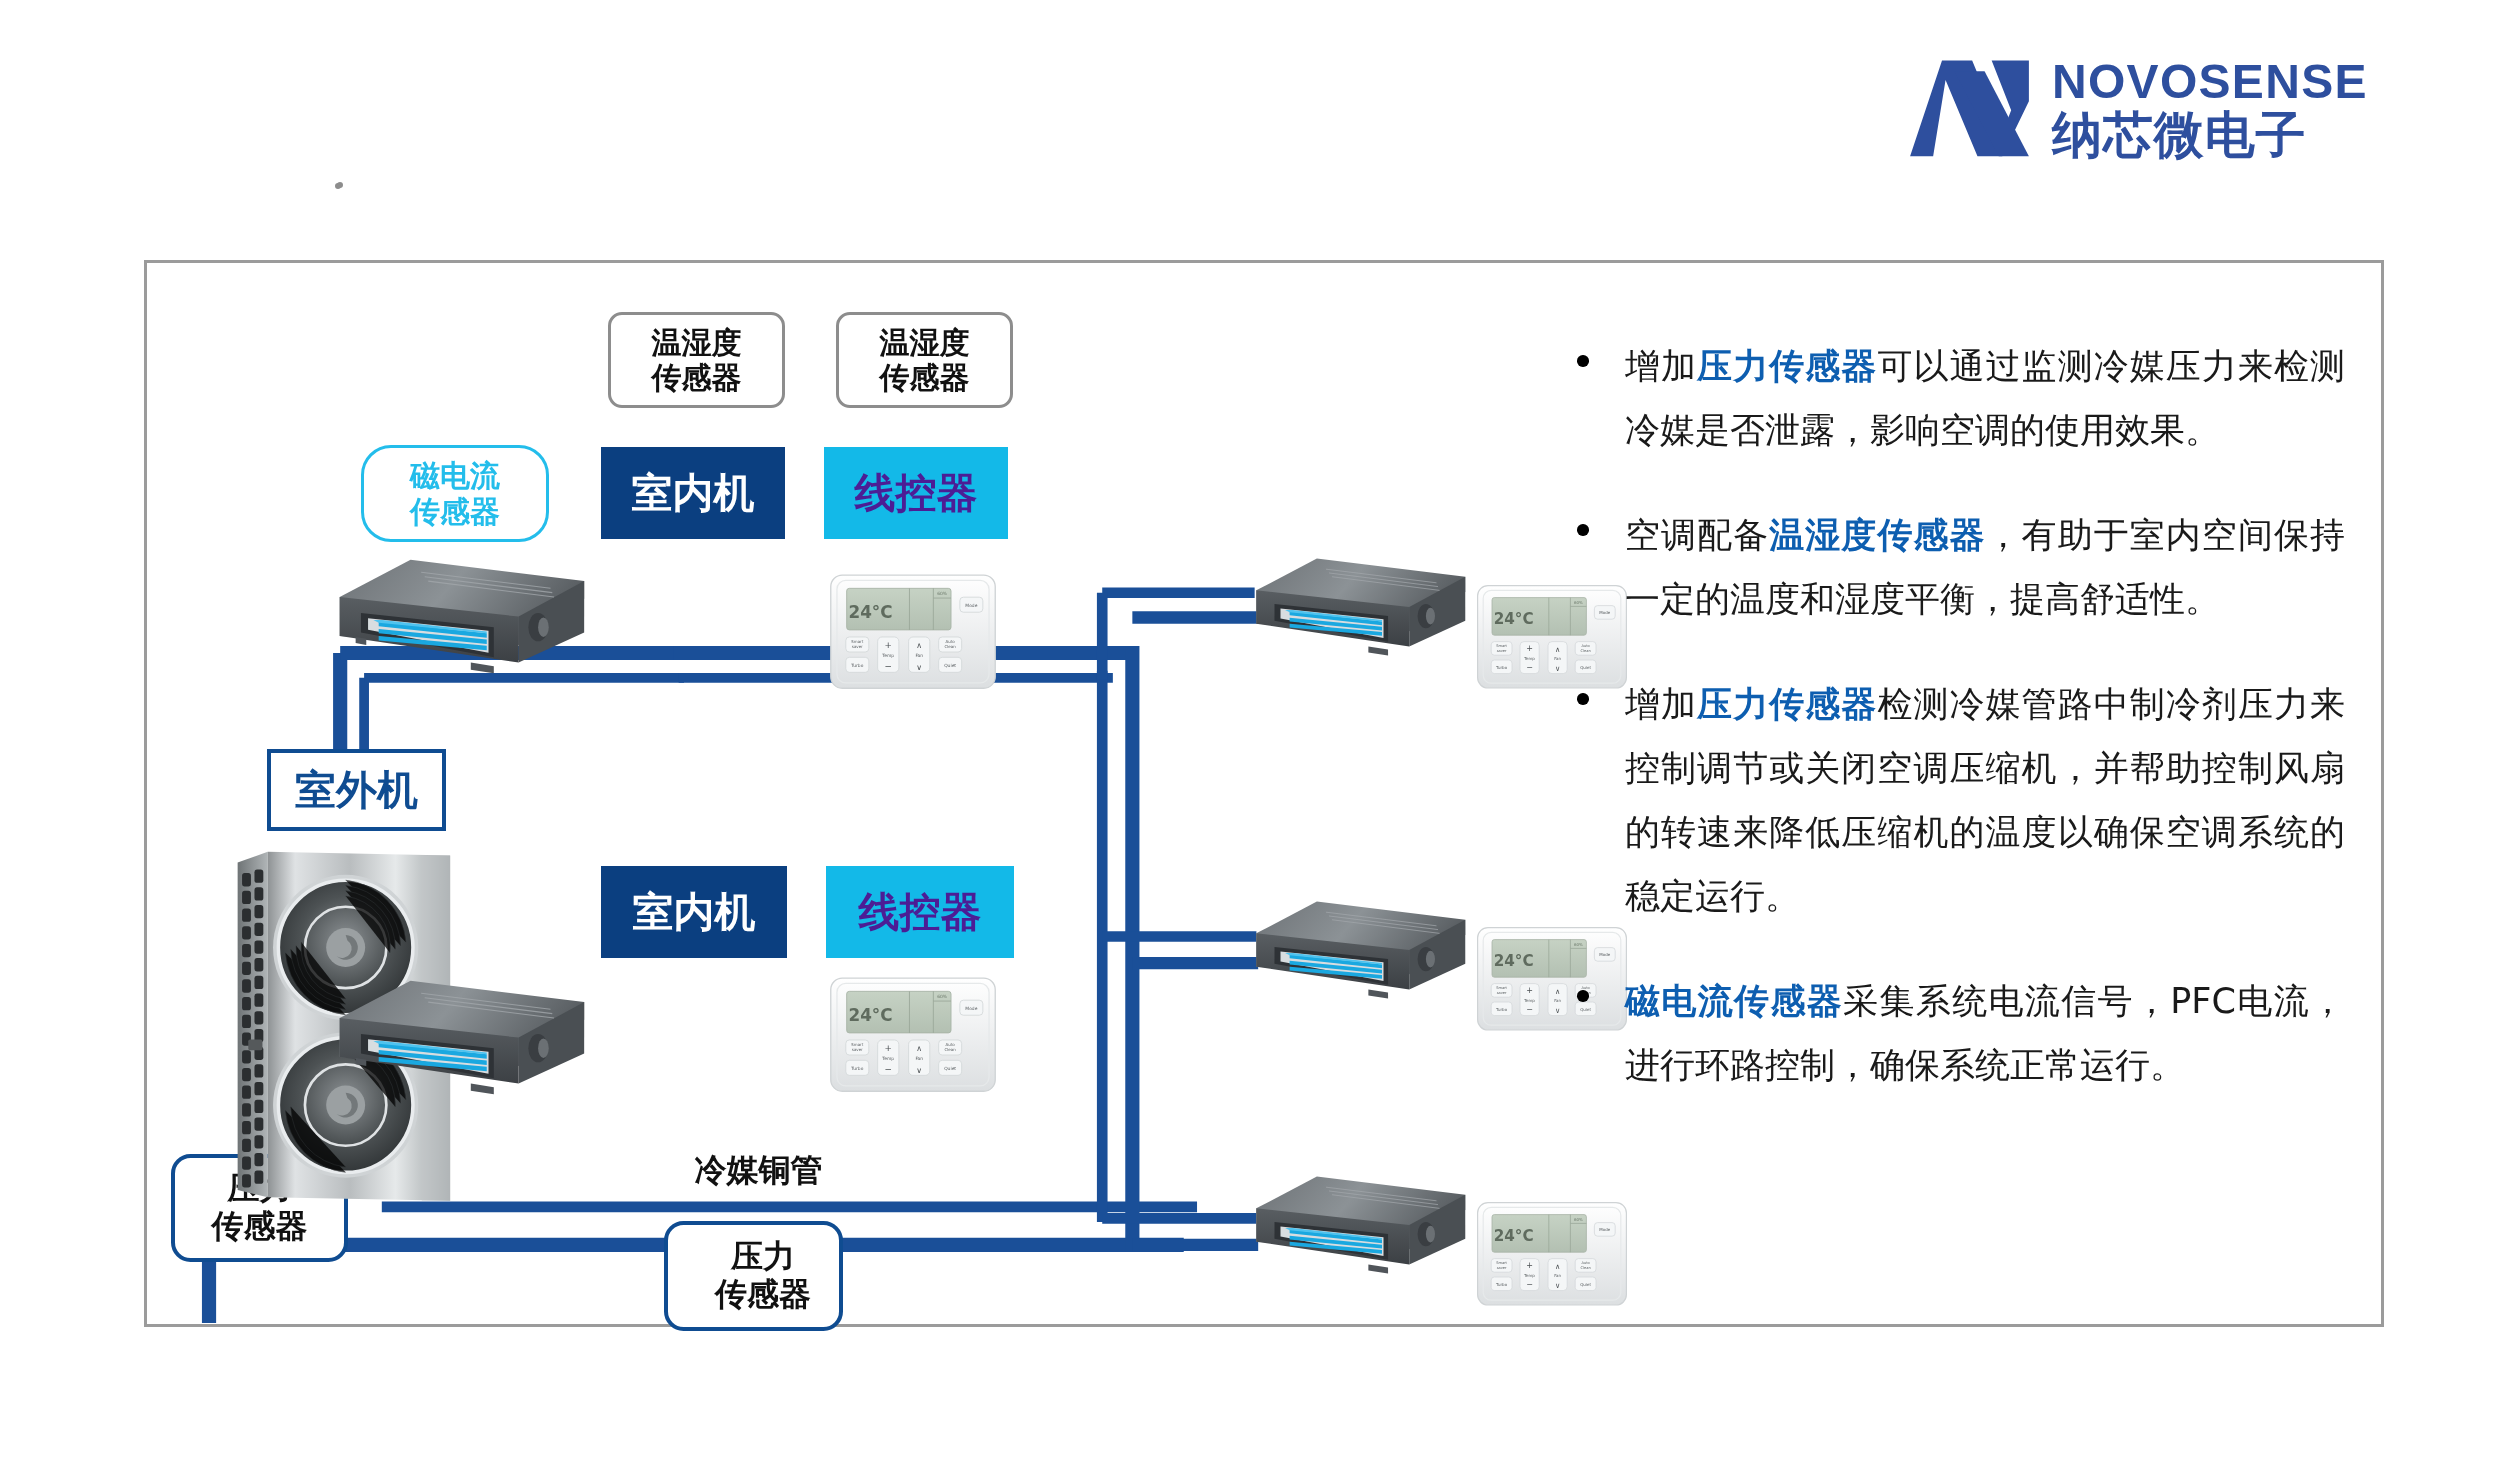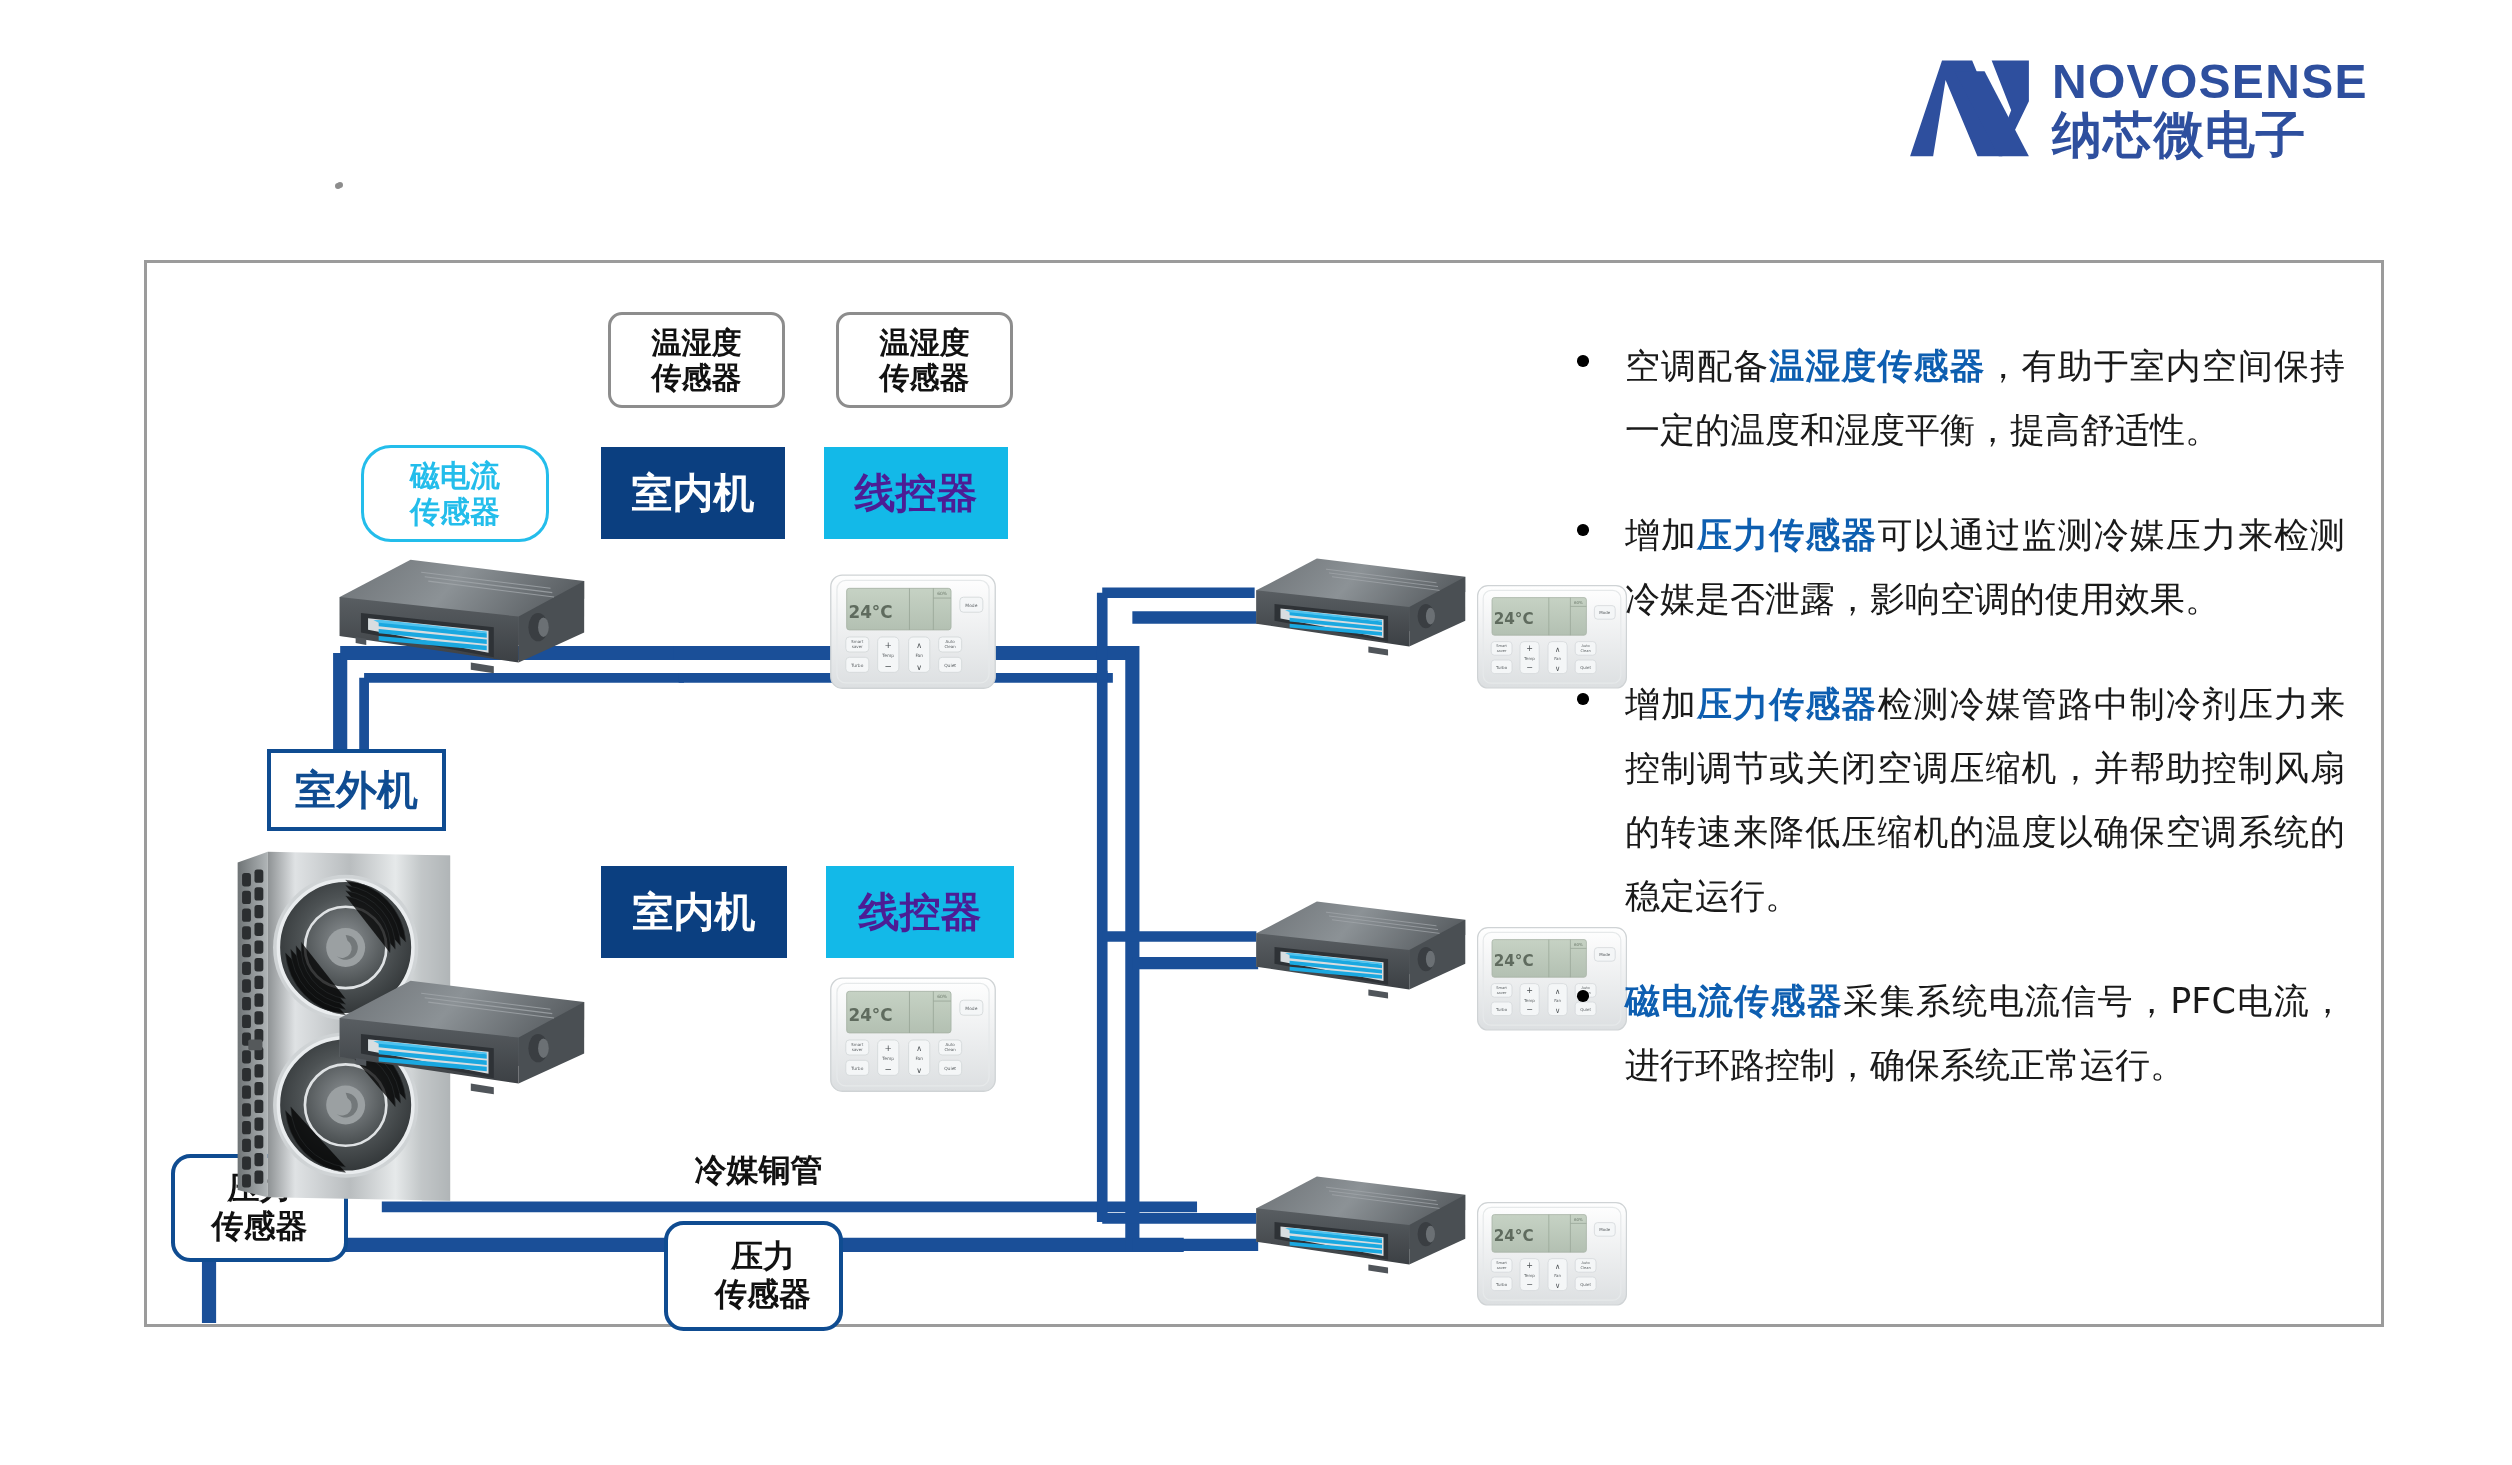--- a/index.html
+++ b/index.html
@@ -601,25 +601,25 @@
         <text x="137" y="79" font-family="DejaVu Sans, sans-serif" font-size="4.5" fill="#5b6063" text-anchor="middle">Auto</text>
         <text x="137" y="85" font-family="DejaVu Sans, sans-serif" font-size="4.5" fill="#5b6063" text-anchor="middle">Clean</text>
         <rect x="124" y="95" width="26" height="17" rx="4" fill="#f4f6f7" stroke="#d4d8da"></rect>
         <text x="137" y="106" font-family="DejaVu Sans, sans-serif" font-size="5" fill="#5b6063" text-anchor="middle">Quiet</text>
       </svg>
     </div>
 
     <div id="bullets">
       <div class="bullet">
         <span class="dot"></span>
-        <p id="b1"><span>空调配备</span><span class="hl">温湿度传感器</span><span>，有助于室内空间保持一定的温度和湿度平衡，提高舒适性。</span></p>
+        <p id="b2"><span>增加</span><span class="hl">压力传感器</span><span>可以通过监测冷媒压力来检测冷媒是否泄露，影响空调的使用效果。</span></p>
       </div>
       <div class="bullet">
         <span class="dot"></span>
-        <p id="b2"><span>增加</span><span class="hl">压力传感器</span><span>可以通过监测冷媒压力来检测冷媒是否泄露，影响空调的使用效果。</span></p>
+        <p id="b1"><span>空调配备</span><span class="hl">温湿度传感器</span><span>，有助于室内空间保持一定的温度和湿度平衡，提高舒适性。</span></p>
       </div>
       <div class="bullet">
         <span class="dot"></span>
         <p id="b3"><span>增加</span><span class="hl">压力传感器</span><span>检测冷媒管路中制冷剂压力来控制调节或关闭空调压缩机，并帮助控制风扇的转速来降低压缩机的温度以确保空调系统的稳定运行。</span></p>
       </div>
       <div class="bullet">
         <span class="dot"></span>
         <p id="b4"><span class="hl">磁电流传感器</span><span>采集系统电流信号，PFC电流，进行环路控制，确保系统正常运行。</span></p>
       </div>
     </div>

